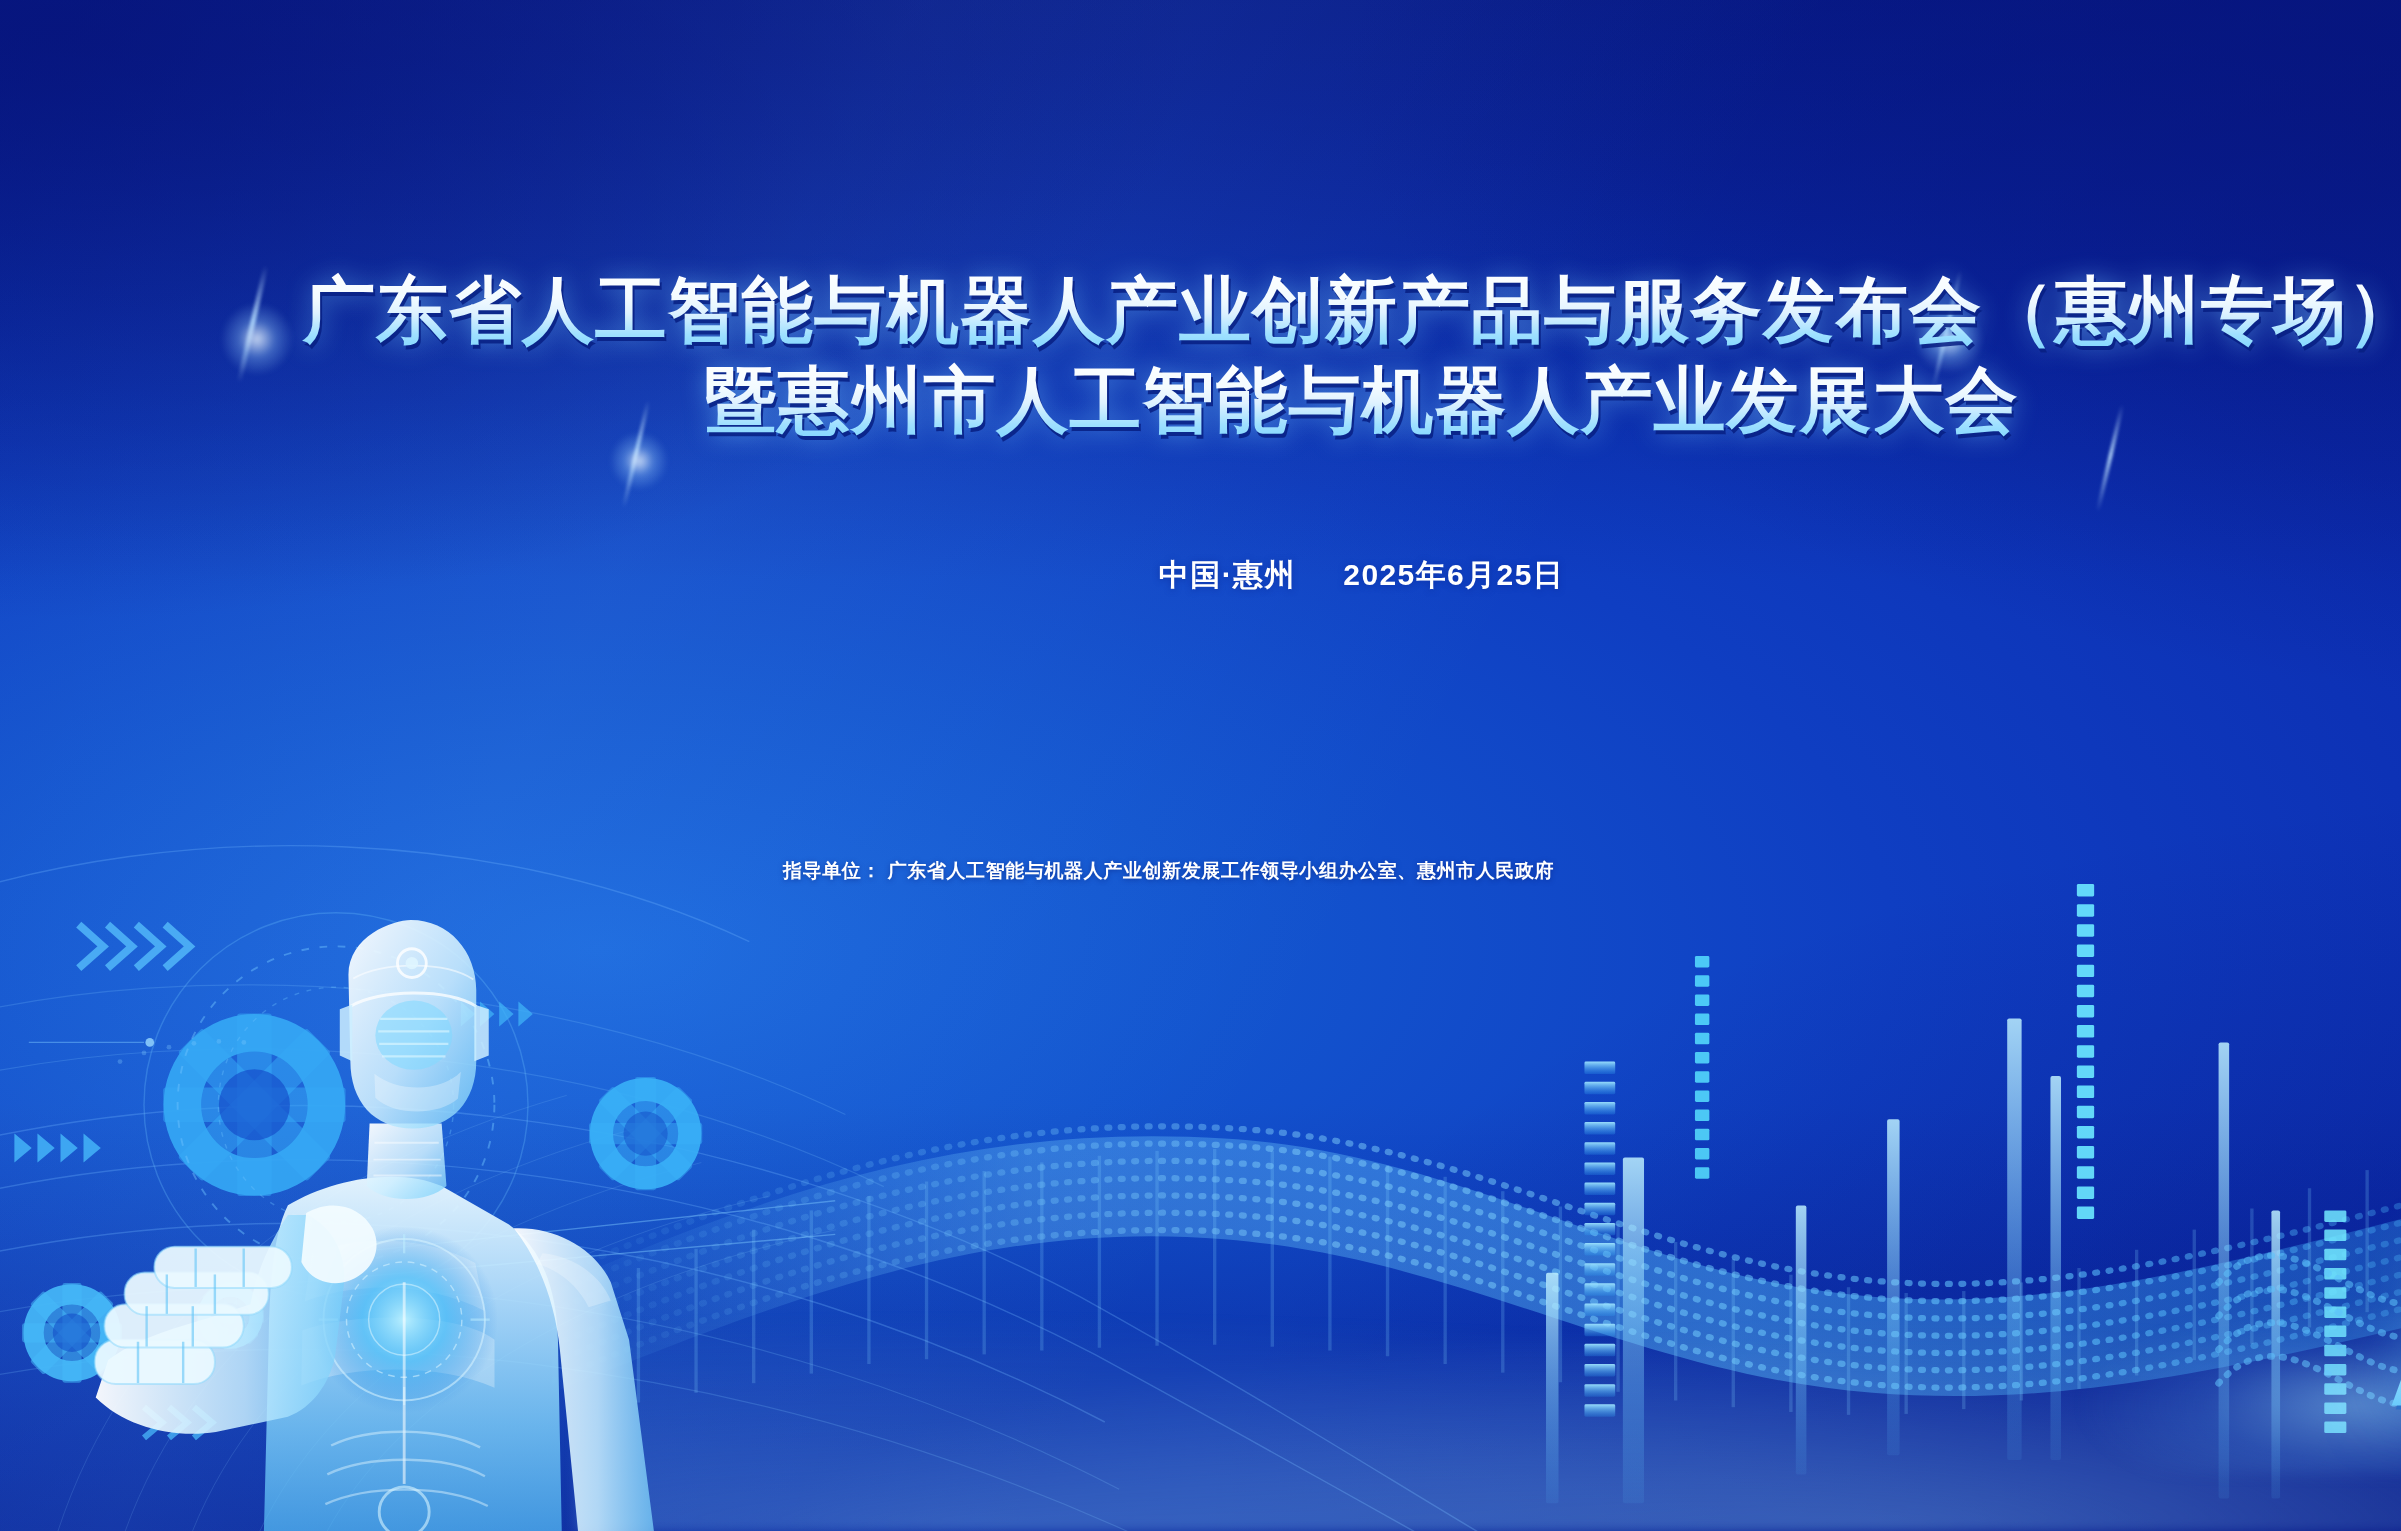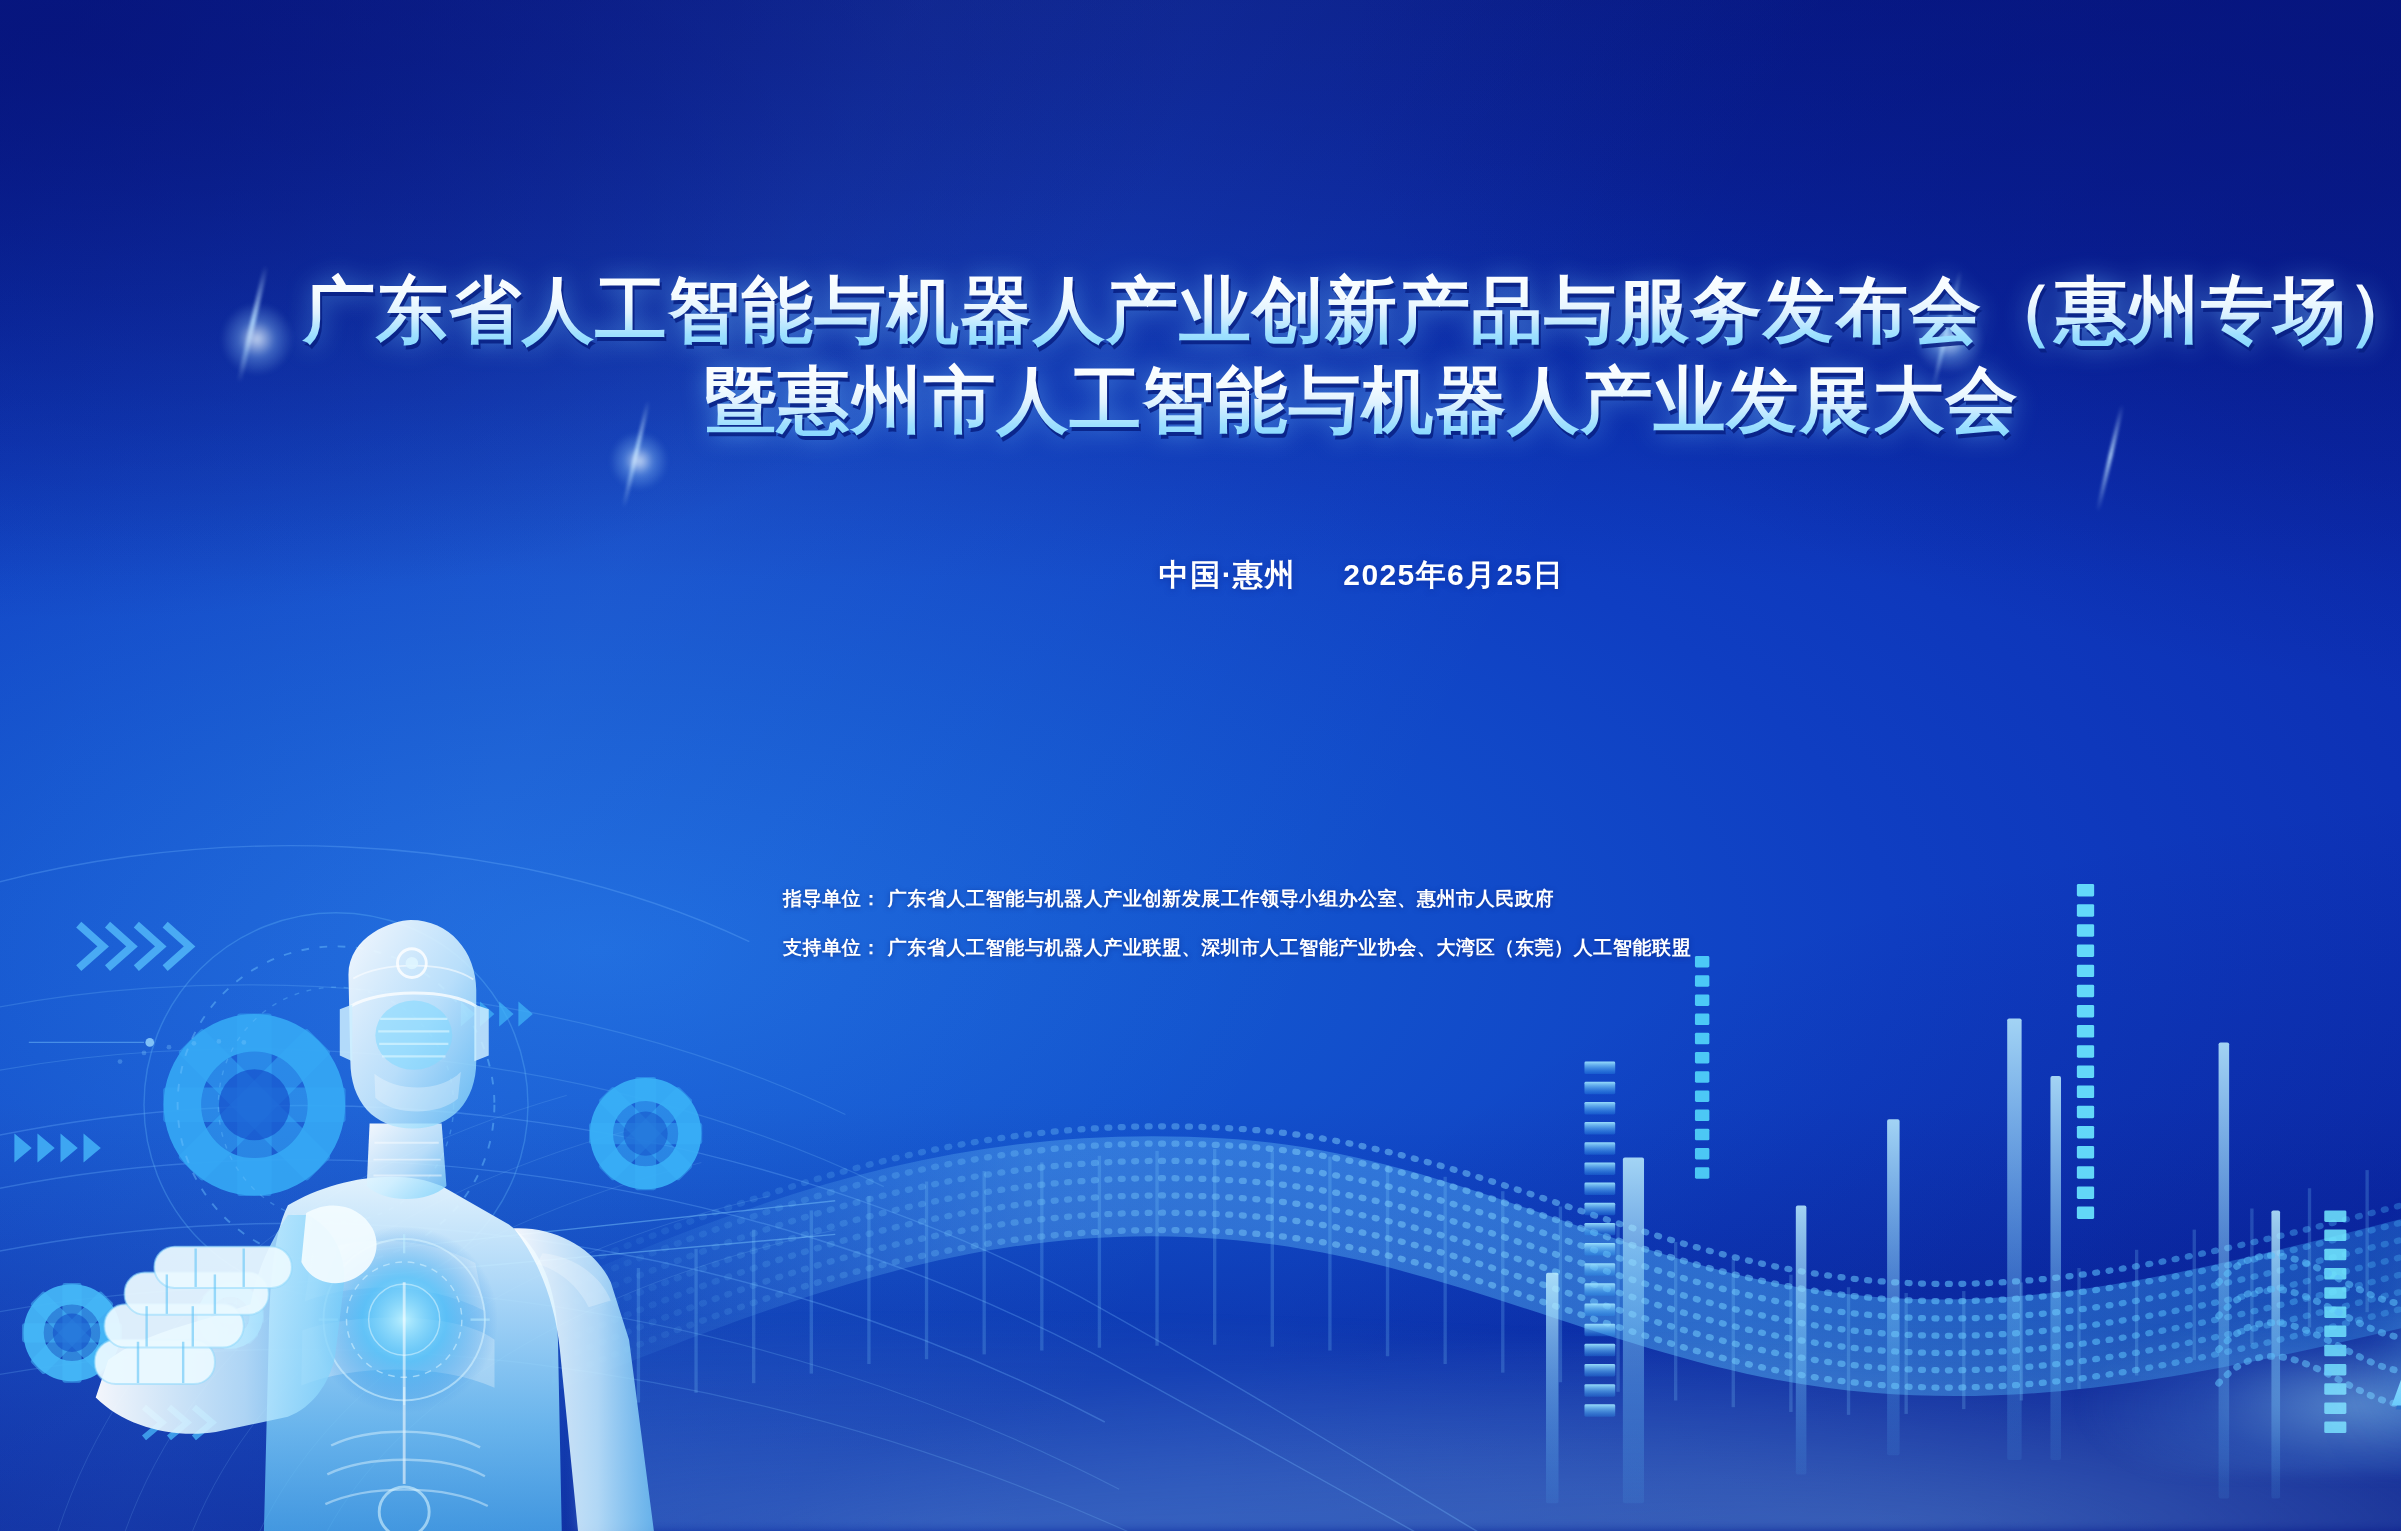--- a/index.html
+++ b/index.html
@@ -87,21 +87,21 @@
     z-index:6;
     text-shadow:0 1px 6.7px rgba(10,40,150,.6);
     font-family:"Liberation Sans","DejaVu Sans",sans-serif;
   }
   .subtitle .sep{display:inline-block;width:28px;}
 
   
   .org{
     position:absolute;
     left:783px;
-    top:874px;
+    top:846px;
     z-index:7;
     color:#ffffff;
     font-size:19px;
     line-height:49px;
     letter-spacing:0.6px;
     text-shadow:0 1px 4.8px rgba(8,30,120,.55);
     font-family:"Liberation Sans","DejaVu Sans",sans-serif;
   }
   .org-row{white-space:nowrap;display:block;}
   .org-label{display:inline-block;font-weight:bold;}
@@ -602,17 +602,16 @@
   </div>
 
   <div class="subtitle">
     <span>中国·惠州</span>
     <span class="sep"></span>
     <span>2025年6月25日</span>
   </div>
 
   <div class="org" id="org-list">
       <div class="org-row"><span class="org-label">指导单位：</span><span class="org-val">广东省人工智能与机器人产业创新发展工作领导小组办公室、惠州市人民政府</span></div>
-      <div class="org-row"><span class="org-label">支持单位：</span><span class="org-val">广东省人工智能与机器人产业联盟、深圳市人工智能产业协会、大湾区（东莞）人工智能联盟</span></div>
     </div>
 
 </div>
 
 
 </body></html>

